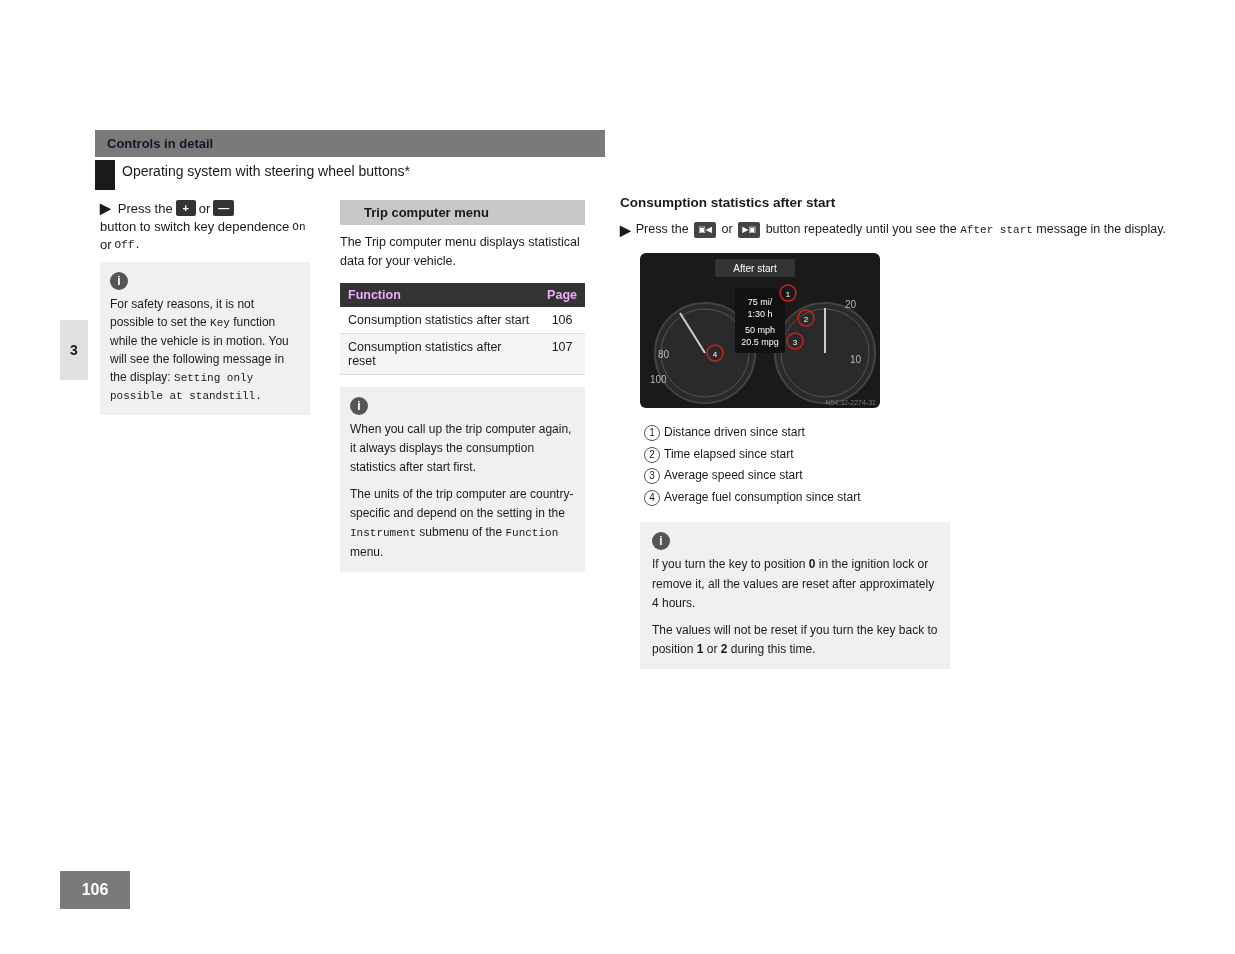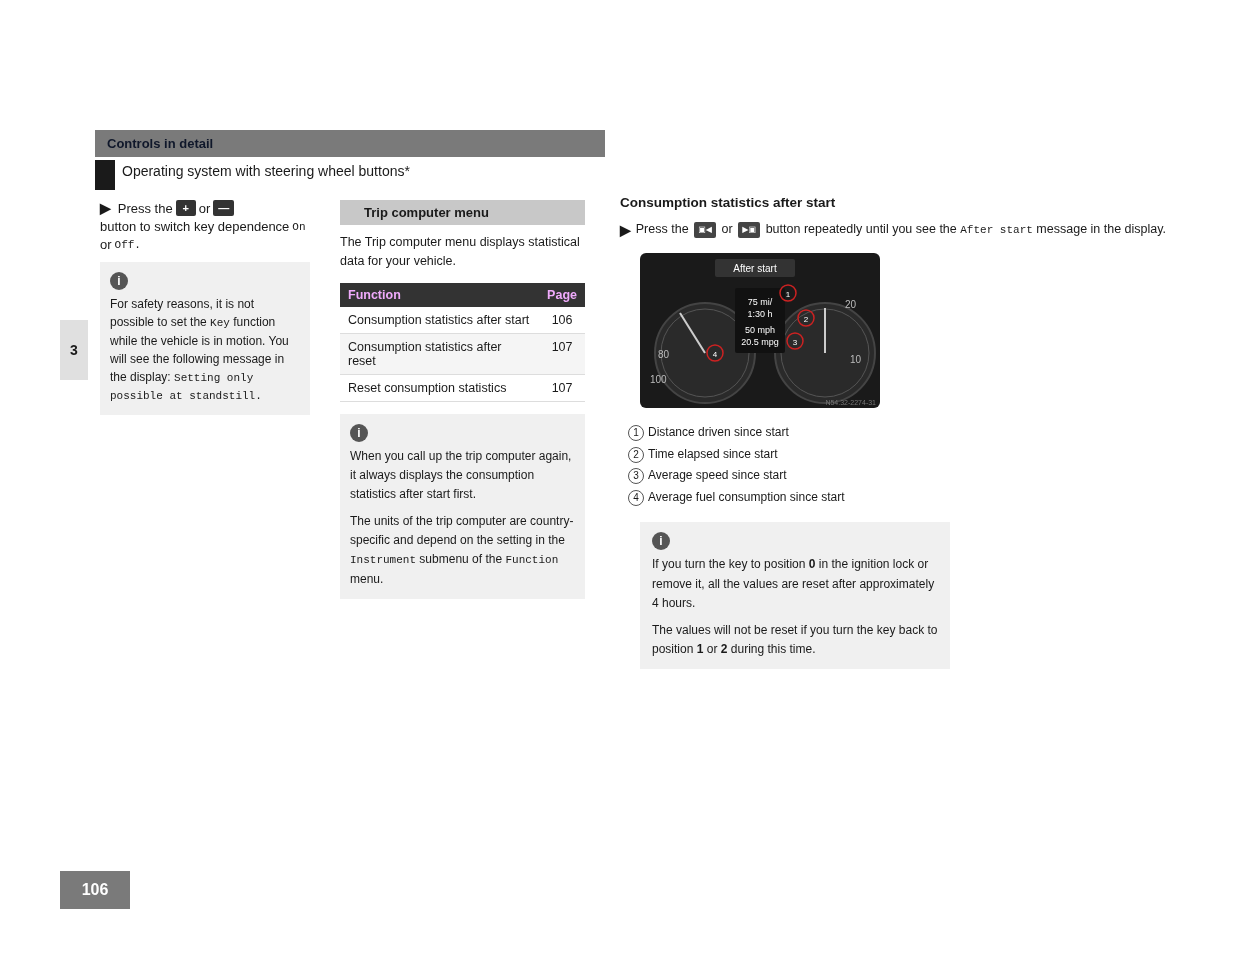--- a/index.html
+++ b/index.html
@@ -236,21 +236,21 @@
       margin-bottom: 14px;
       margin-left: 20px;
     }
 
     
     .legend-list {
       list-style: none;
       font-size: 12px;
       line-height: 1.8;
       margin-bottom: 14px;
-      margin-left: 8px;
+      margin-left: 24px;
     }
     .legend-item-circle {
       display: inline-flex;
       align-items: center;
       justify-content: center;
       width: 16px;
       height: 16px;
       border-radius: 50%;
       border: 1.5px solid #555;
       font-size: 10px;
@@ -339,24 +339,20 @@
     </thead>
     <tbody id="table-body">
     <tr>
           <td>Consumption statistics after start</td>
           <td>106</td>
         </tr>
         <tr>
           <td>Consumption statistics after reset</td>
           <td>107</td>
         </tr>
-        <tr>
-          <td>Reset consumption statistics</td>
-          <td>107</td>
-        </tr>
       </tbody>
   </table>
 
   <div class="middle-info-box">
     <div class="info-icon">i</div>
     <p style="margin-bottom:8px;">When you call up the trip computer again, it always displays the consumption statistics after start first.</p>
     <p>
       <span>The units of the trip computer are country-specific and depend on the setting in the</span>
       <span class="mono">Instrument</span>
       <span>submenu of the</span>

